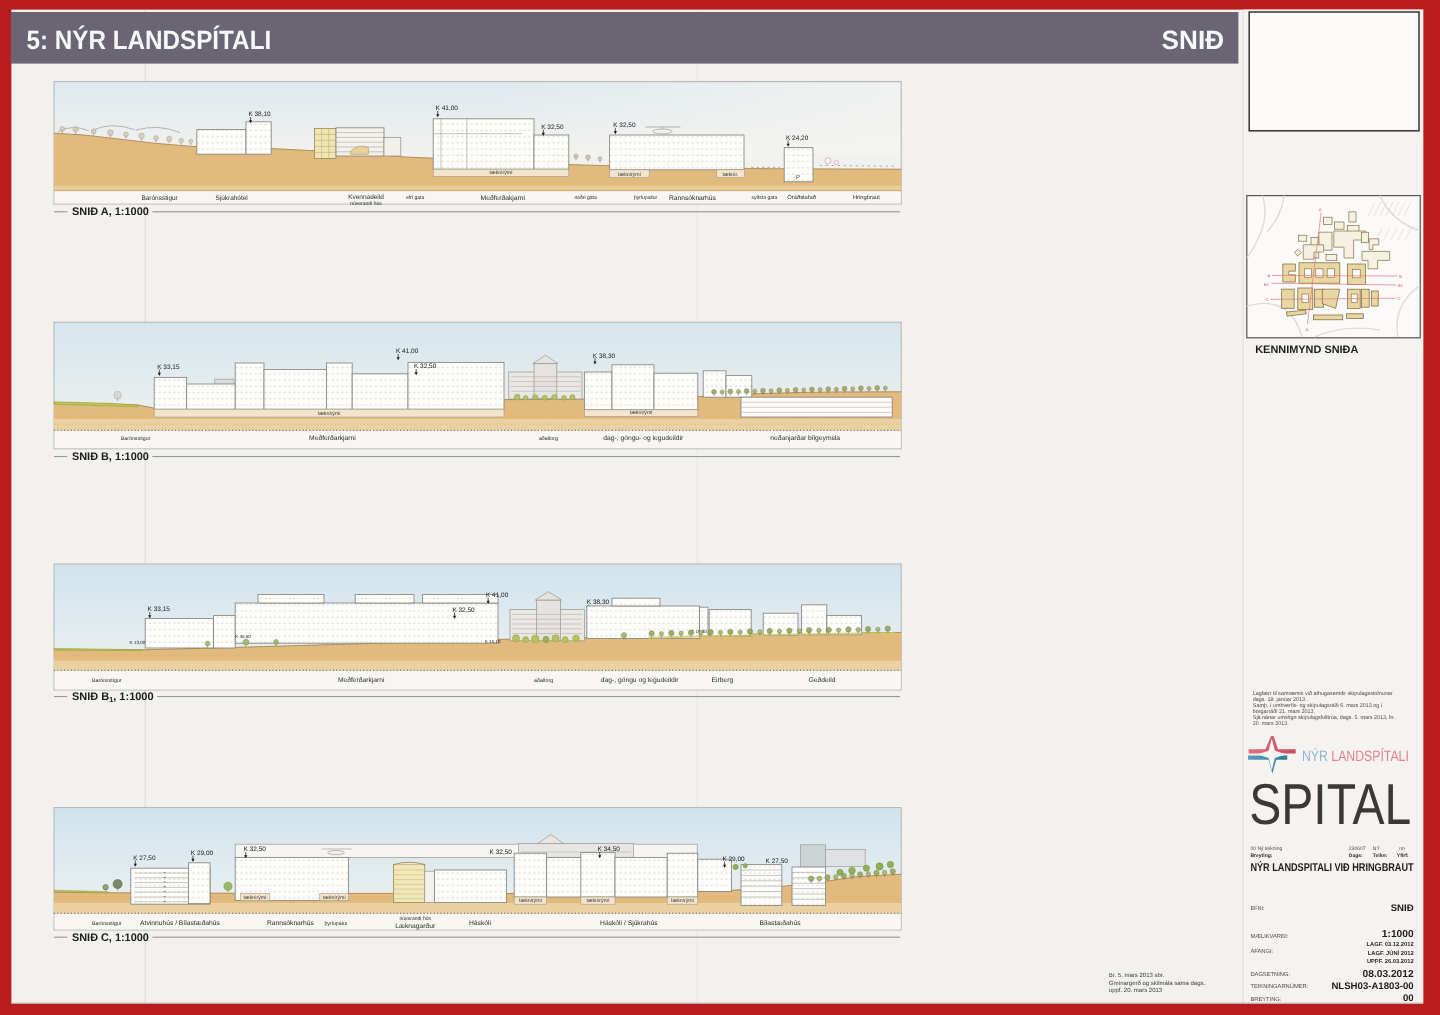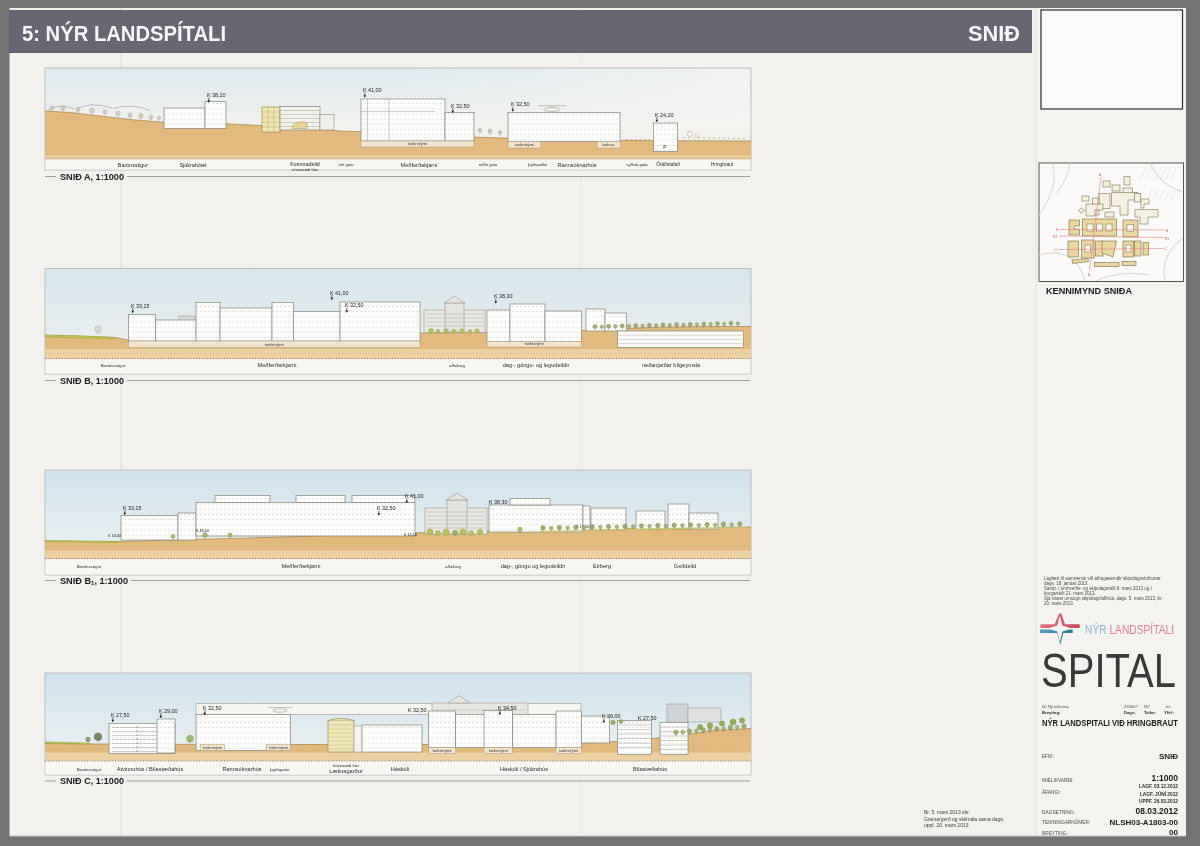--- a/index.html
+++ b/index.html
@@ -1,15 +1,15 @@
 <!DOCTYPE html>
 <html><head><meta charset="utf-8">
 <style>
 html,body{margin:0;padding:0}
-#page{position:relative;width:1200px;height:846px;background:#737373;overflow:hidden}
+#page{position:relative;width:1200px;height:846px;background:#b91c1c;overflow:hidden}
 svg{position:absolute;left:0;top:0}
 text{font-family:"Liberation Sans",sans-serif}
 </style></head><body>
 <div id="page">
 <svg width="1200" height="846" viewBox="0 0 1200 846">
 <defs>
 <pattern id="flp" width="4" height="5.2" patternUnits="userSpaceOnUse">
  <rect width="4" height="5.2" fill="#fcfcfa"></rect>
  <rect x="0.5" y="4.3" width="1.4" height="0.6" fill="#bebdb9"></rect>
 </pattern>

